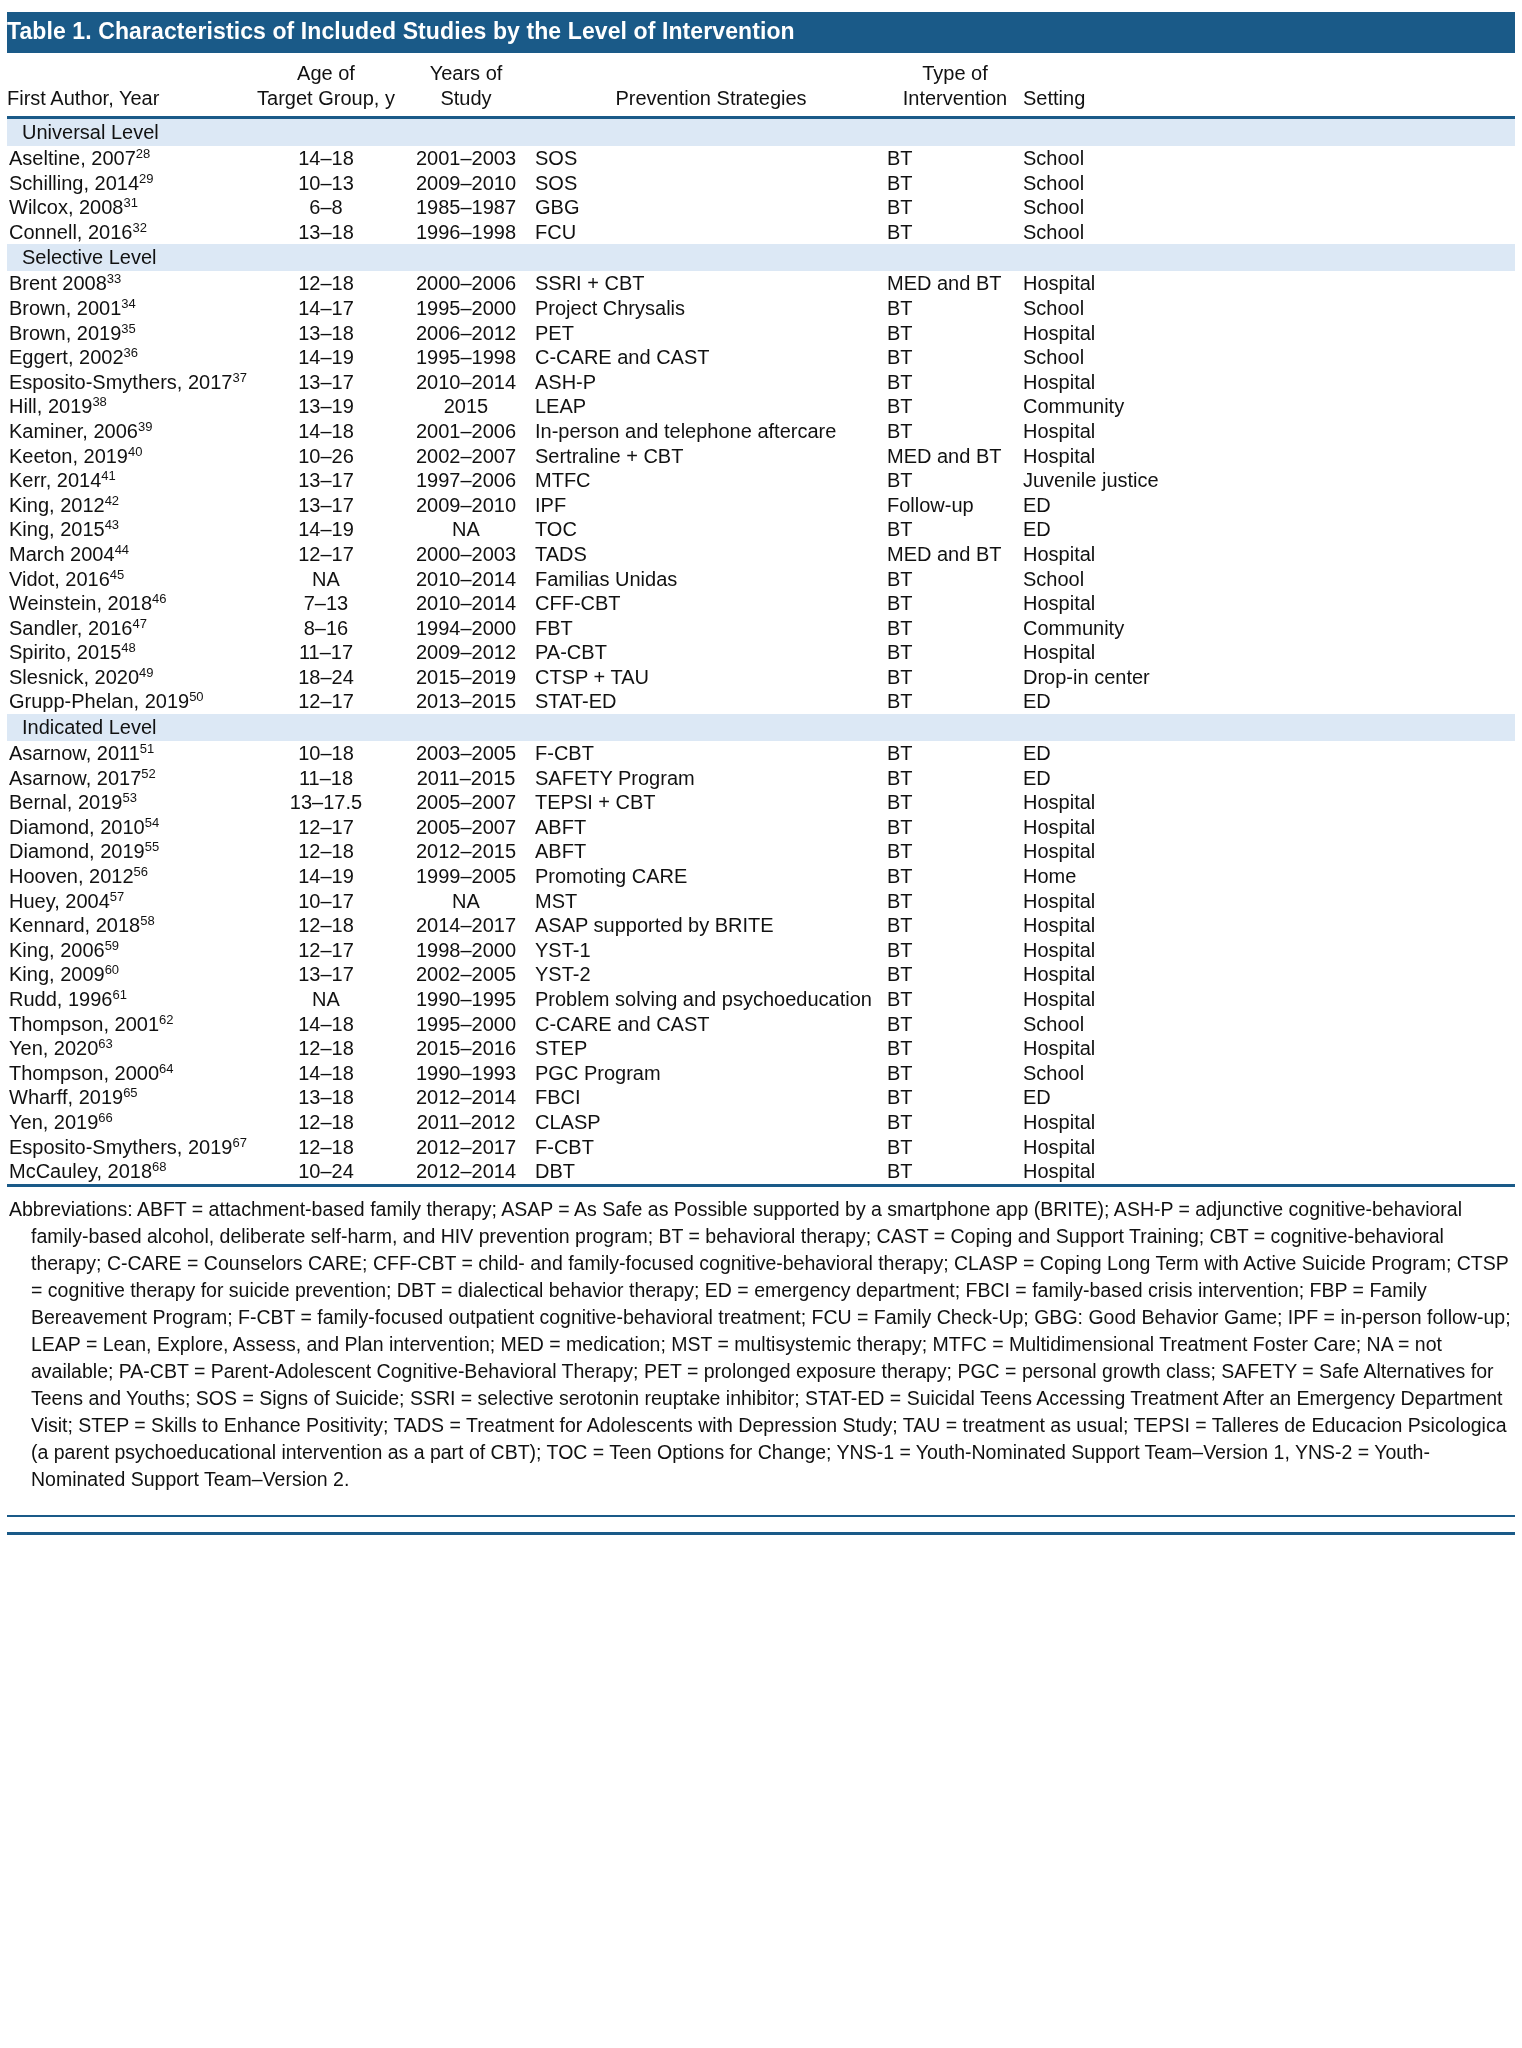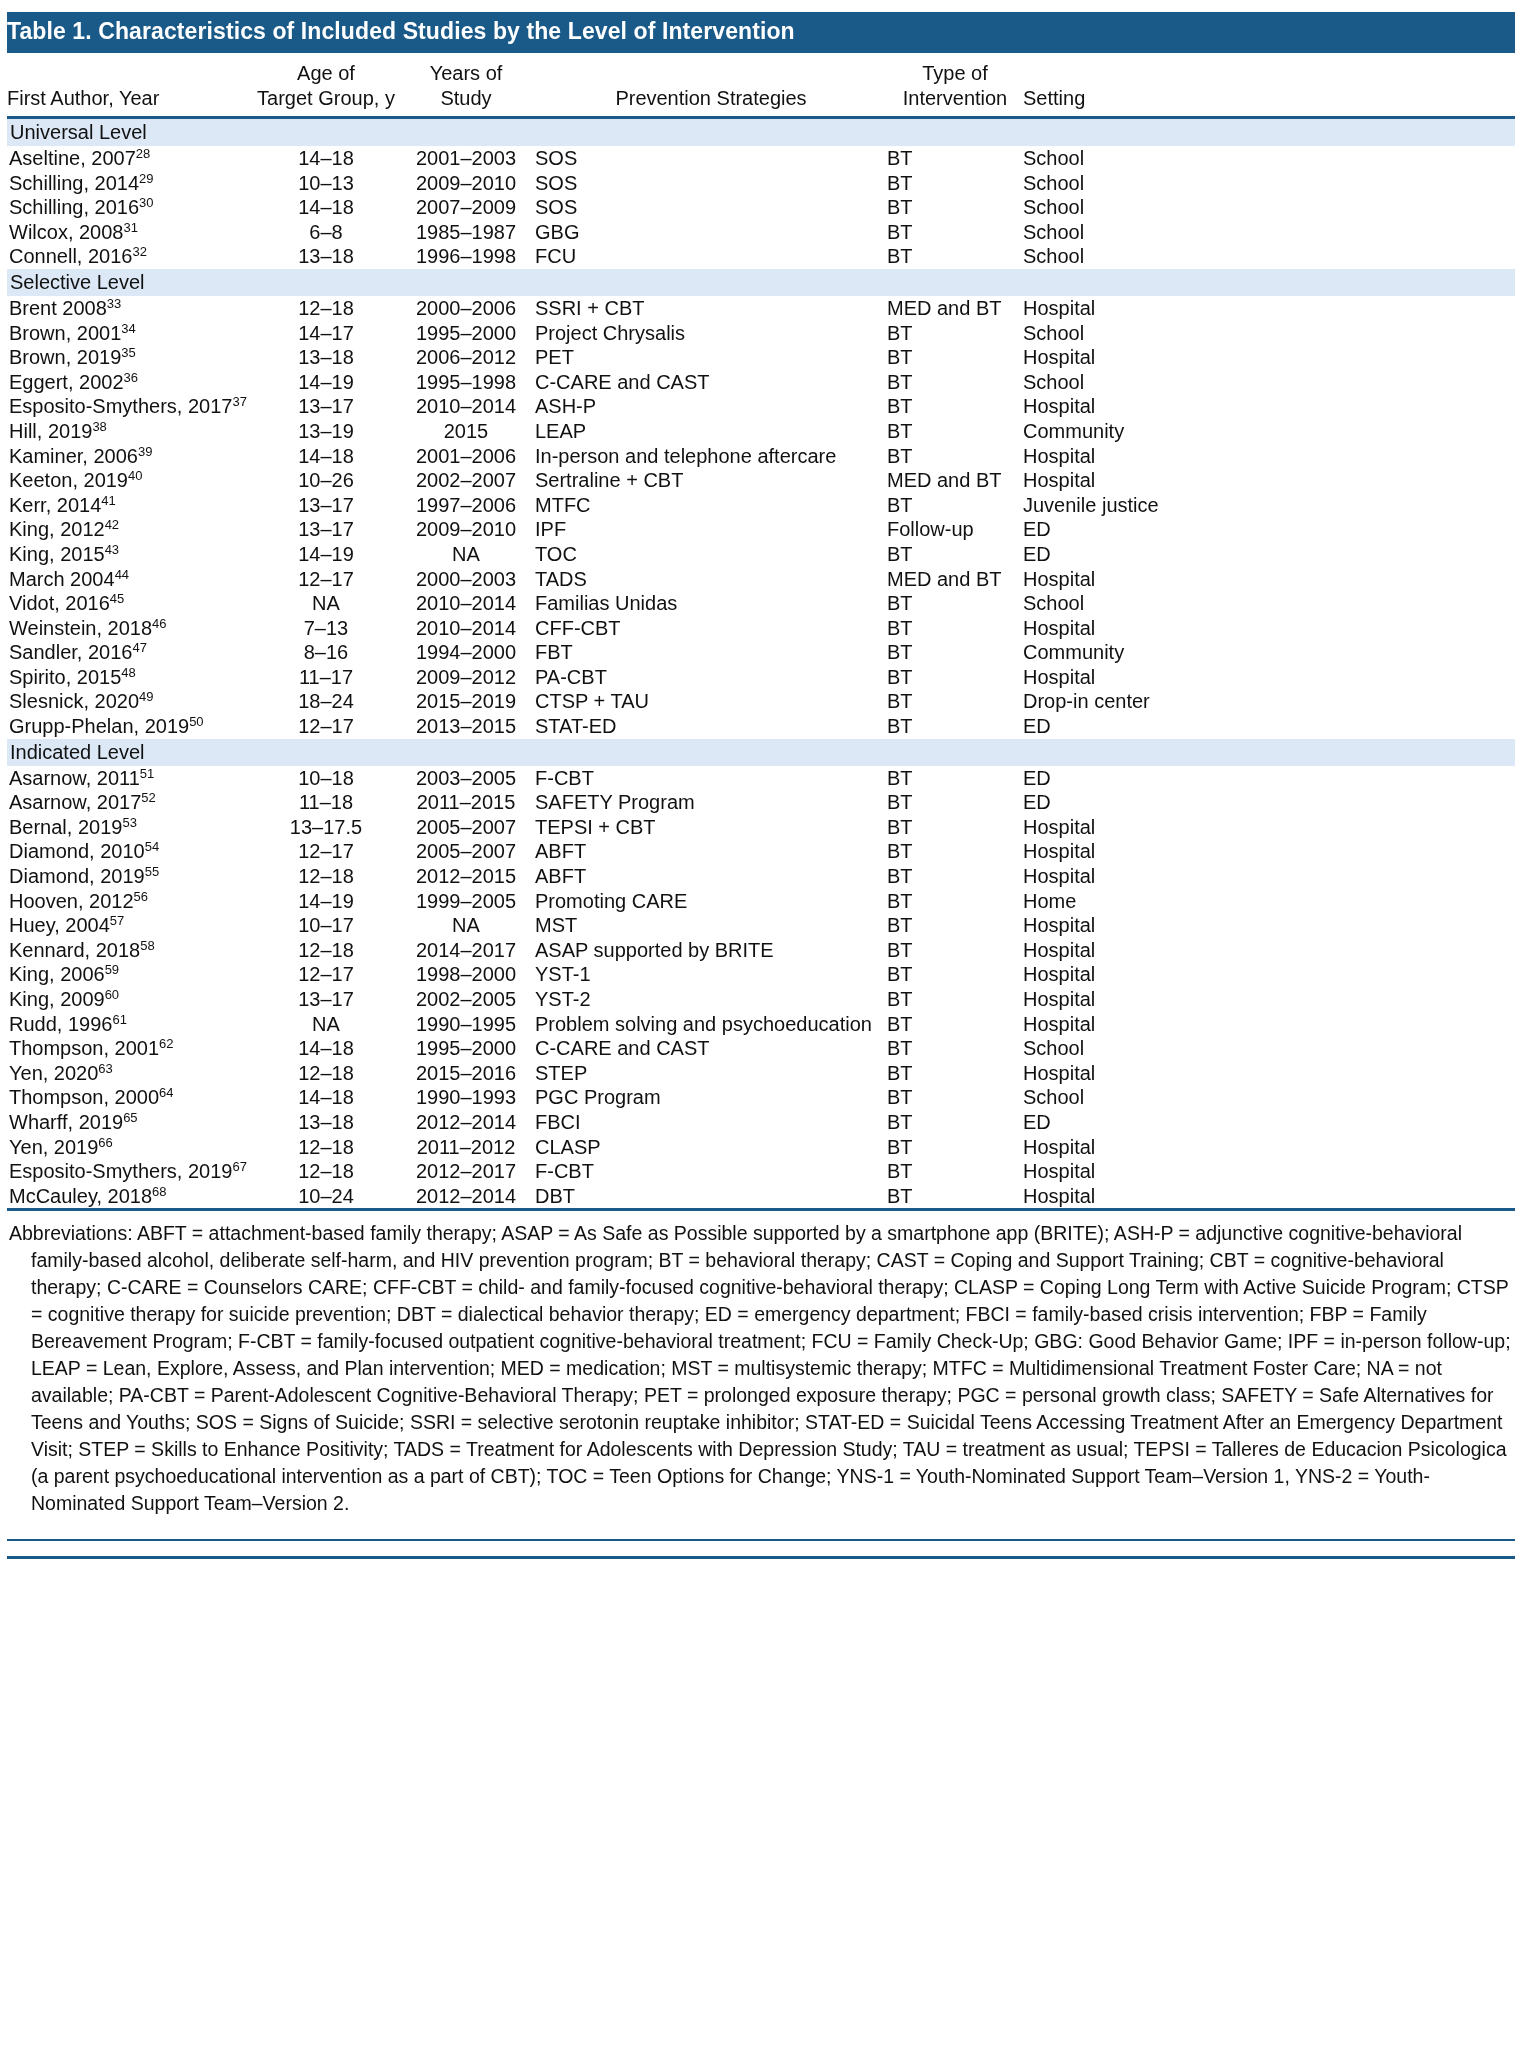--- a/index.html
+++ b/index.html
@@ -49,21 +49,21 @@
     overflow: visible;
     vertical-align: bottom;
   }
   td.c-author { padding-left: 2px; }
   td.c-center { text-align: center; }
   td.c-left   { text-align: left; }
 
   tr.section td {
     background: #dce8f5;
     line-height: 27px;
-    padding-left: 3px;
+    padding-left: 15px;
     white-space: nowrap;
   }
 
   sup {
     font-size: 13px;
     line-height: 0;
     vertical-align: 7px;
   }
 
   .footnote {
@@ -125,28 +125,20 @@
         </tr>
         <tr>
           <td class="c-author">Schilling, 2014<sup>29</sup></td>
           <td class="c-center">10–13</td>
           <td class="c-center">2009–2010</td>
           <td class="c-left">SOS</td>
           <td class="c-left">BT</td>
           <td class="c-left">School</td>
         </tr>
         <tr>
-          <td class="c-author">Schilling, 2016<sup>30</sup></td>
-          <td class="c-center">14–18</td>
-          <td class="c-center">2007–2009</td>
-          <td class="c-left">SOS</td>
-          <td class="c-left">BT</td>
-          <td class="c-left">School</td>
-        </tr>
-        <tr>
           <td class="c-author">Wilcox, 2008<sup>31</sup></td>
           <td class="c-center">6–8</td>
           <td class="c-center">1985–1987</td>
           <td class="c-left">GBG</td>
           <td class="c-left">BT</td>
           <td class="c-left">School</td>
         </tr>
         <tr>
           <td class="c-author">Connell, 2016<sup>32</sup></td>
           <td class="c-center">13–18</td>

